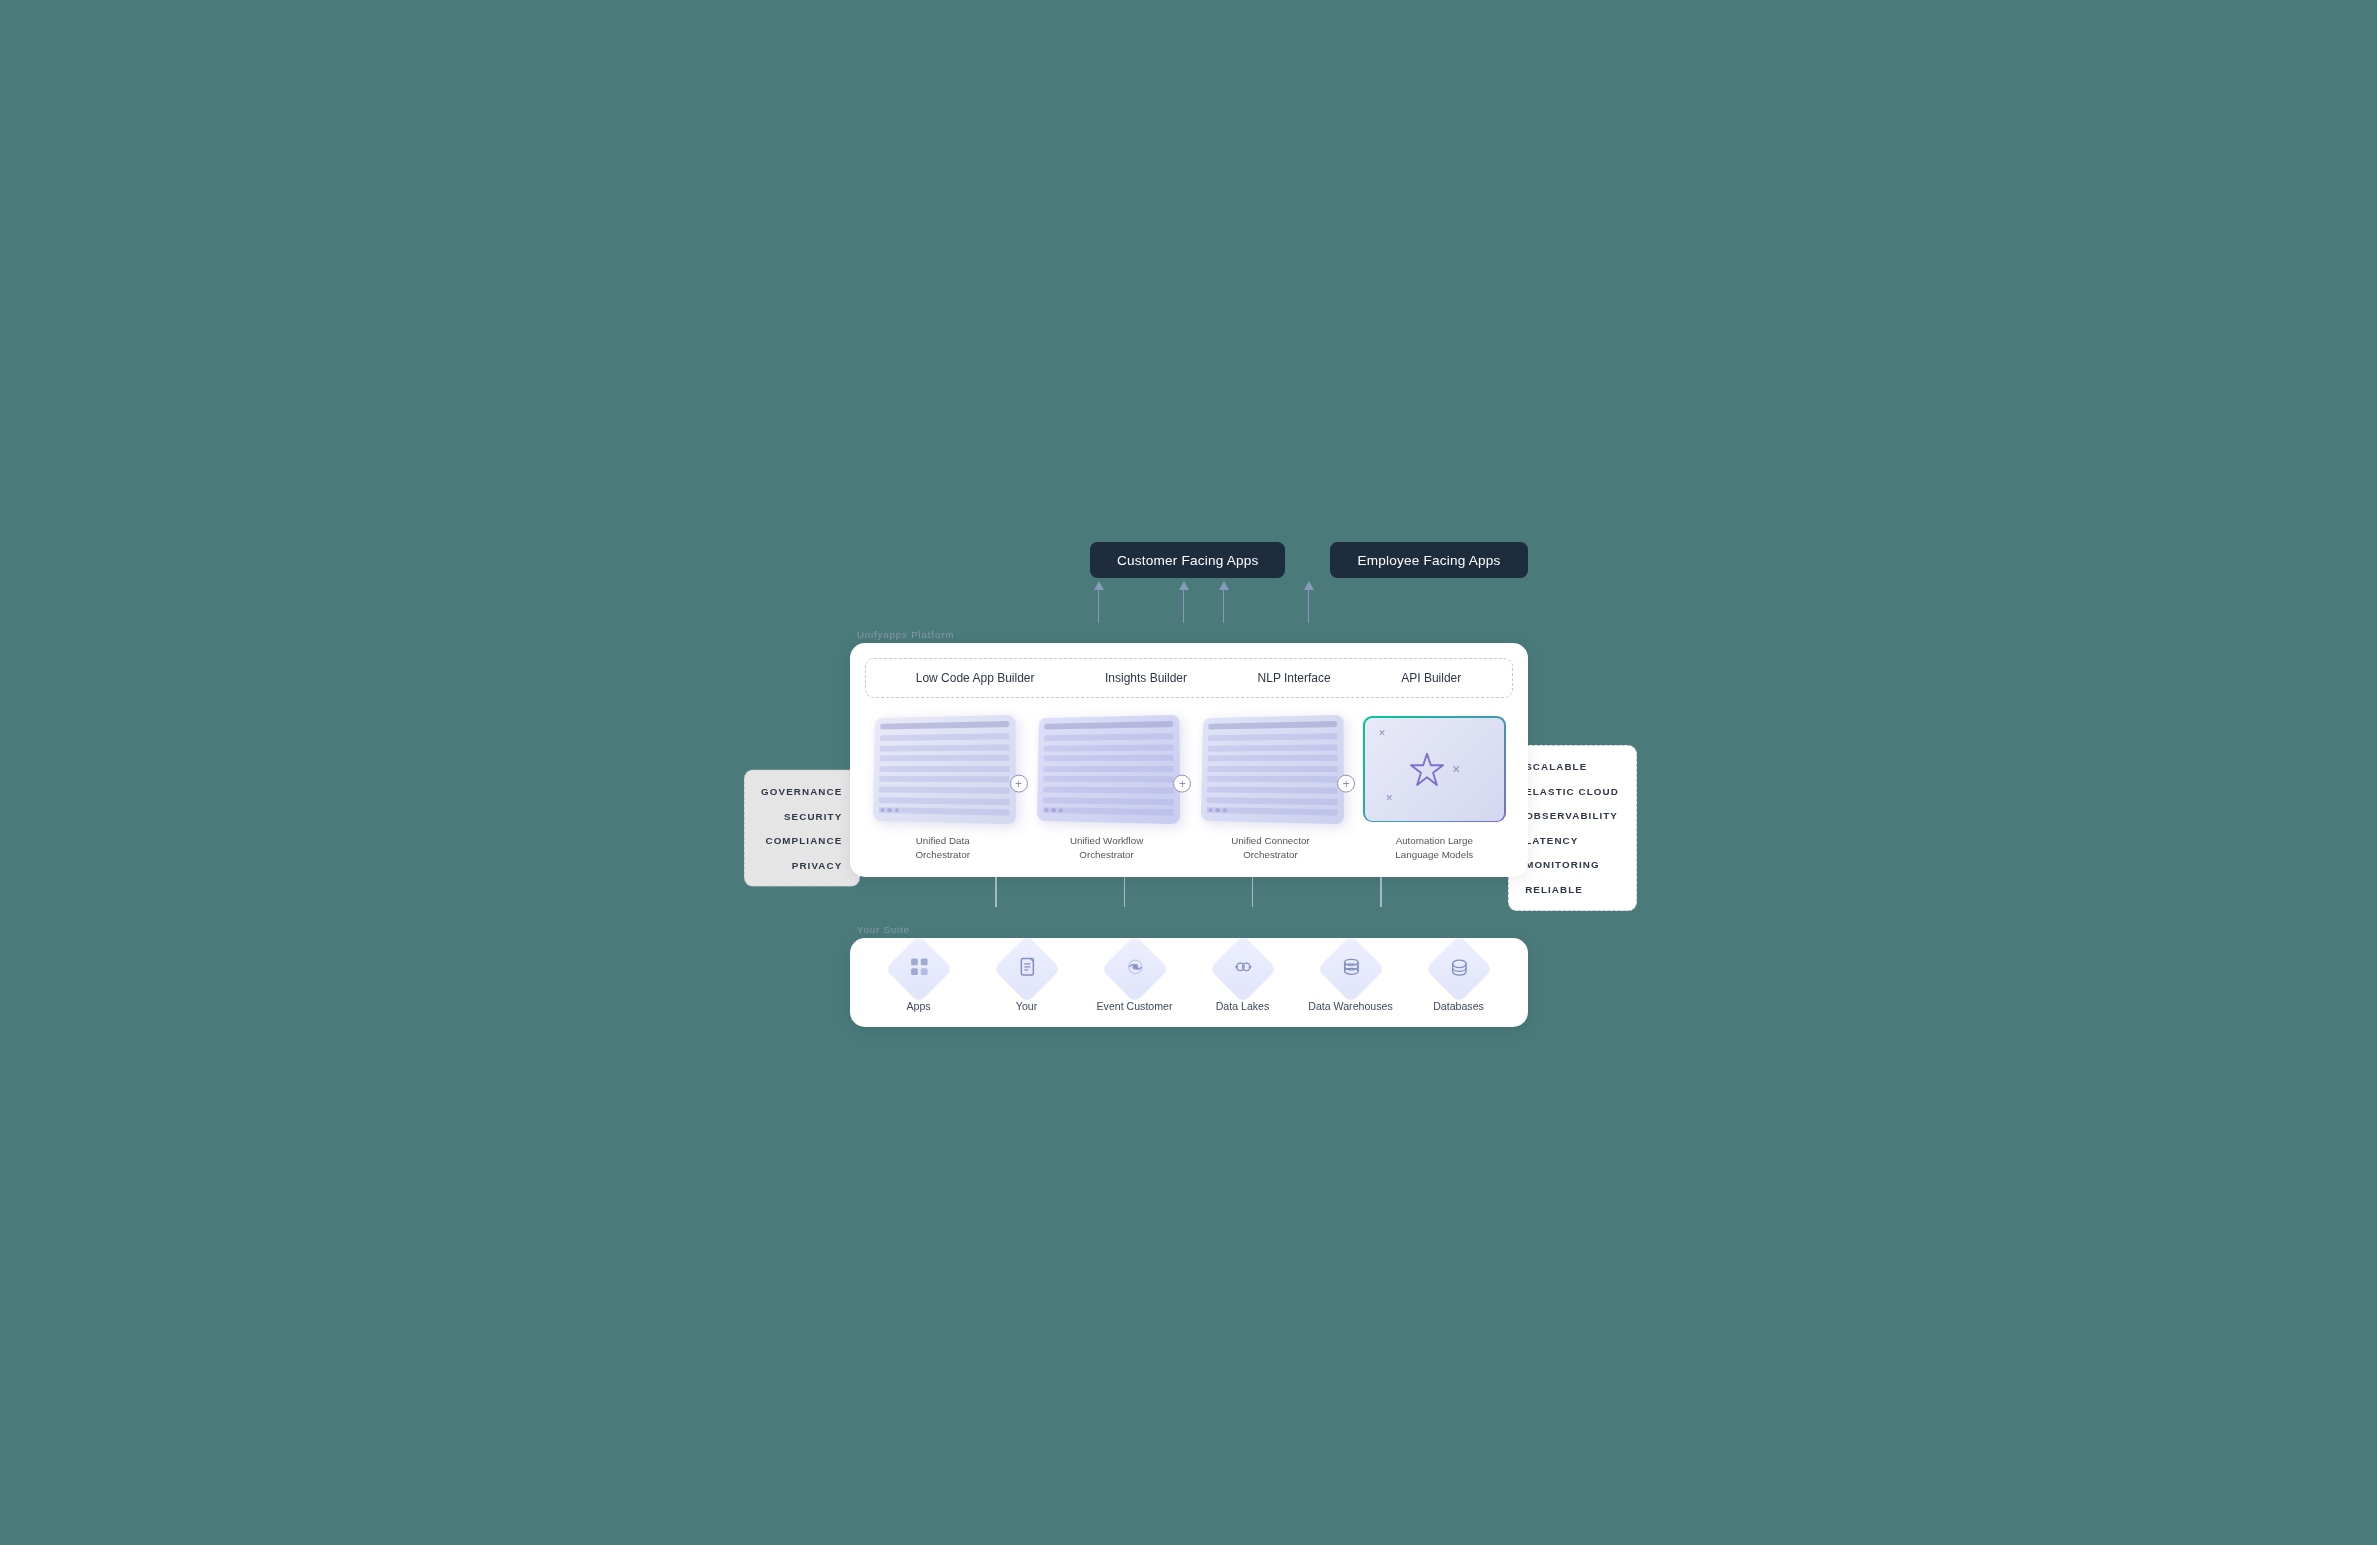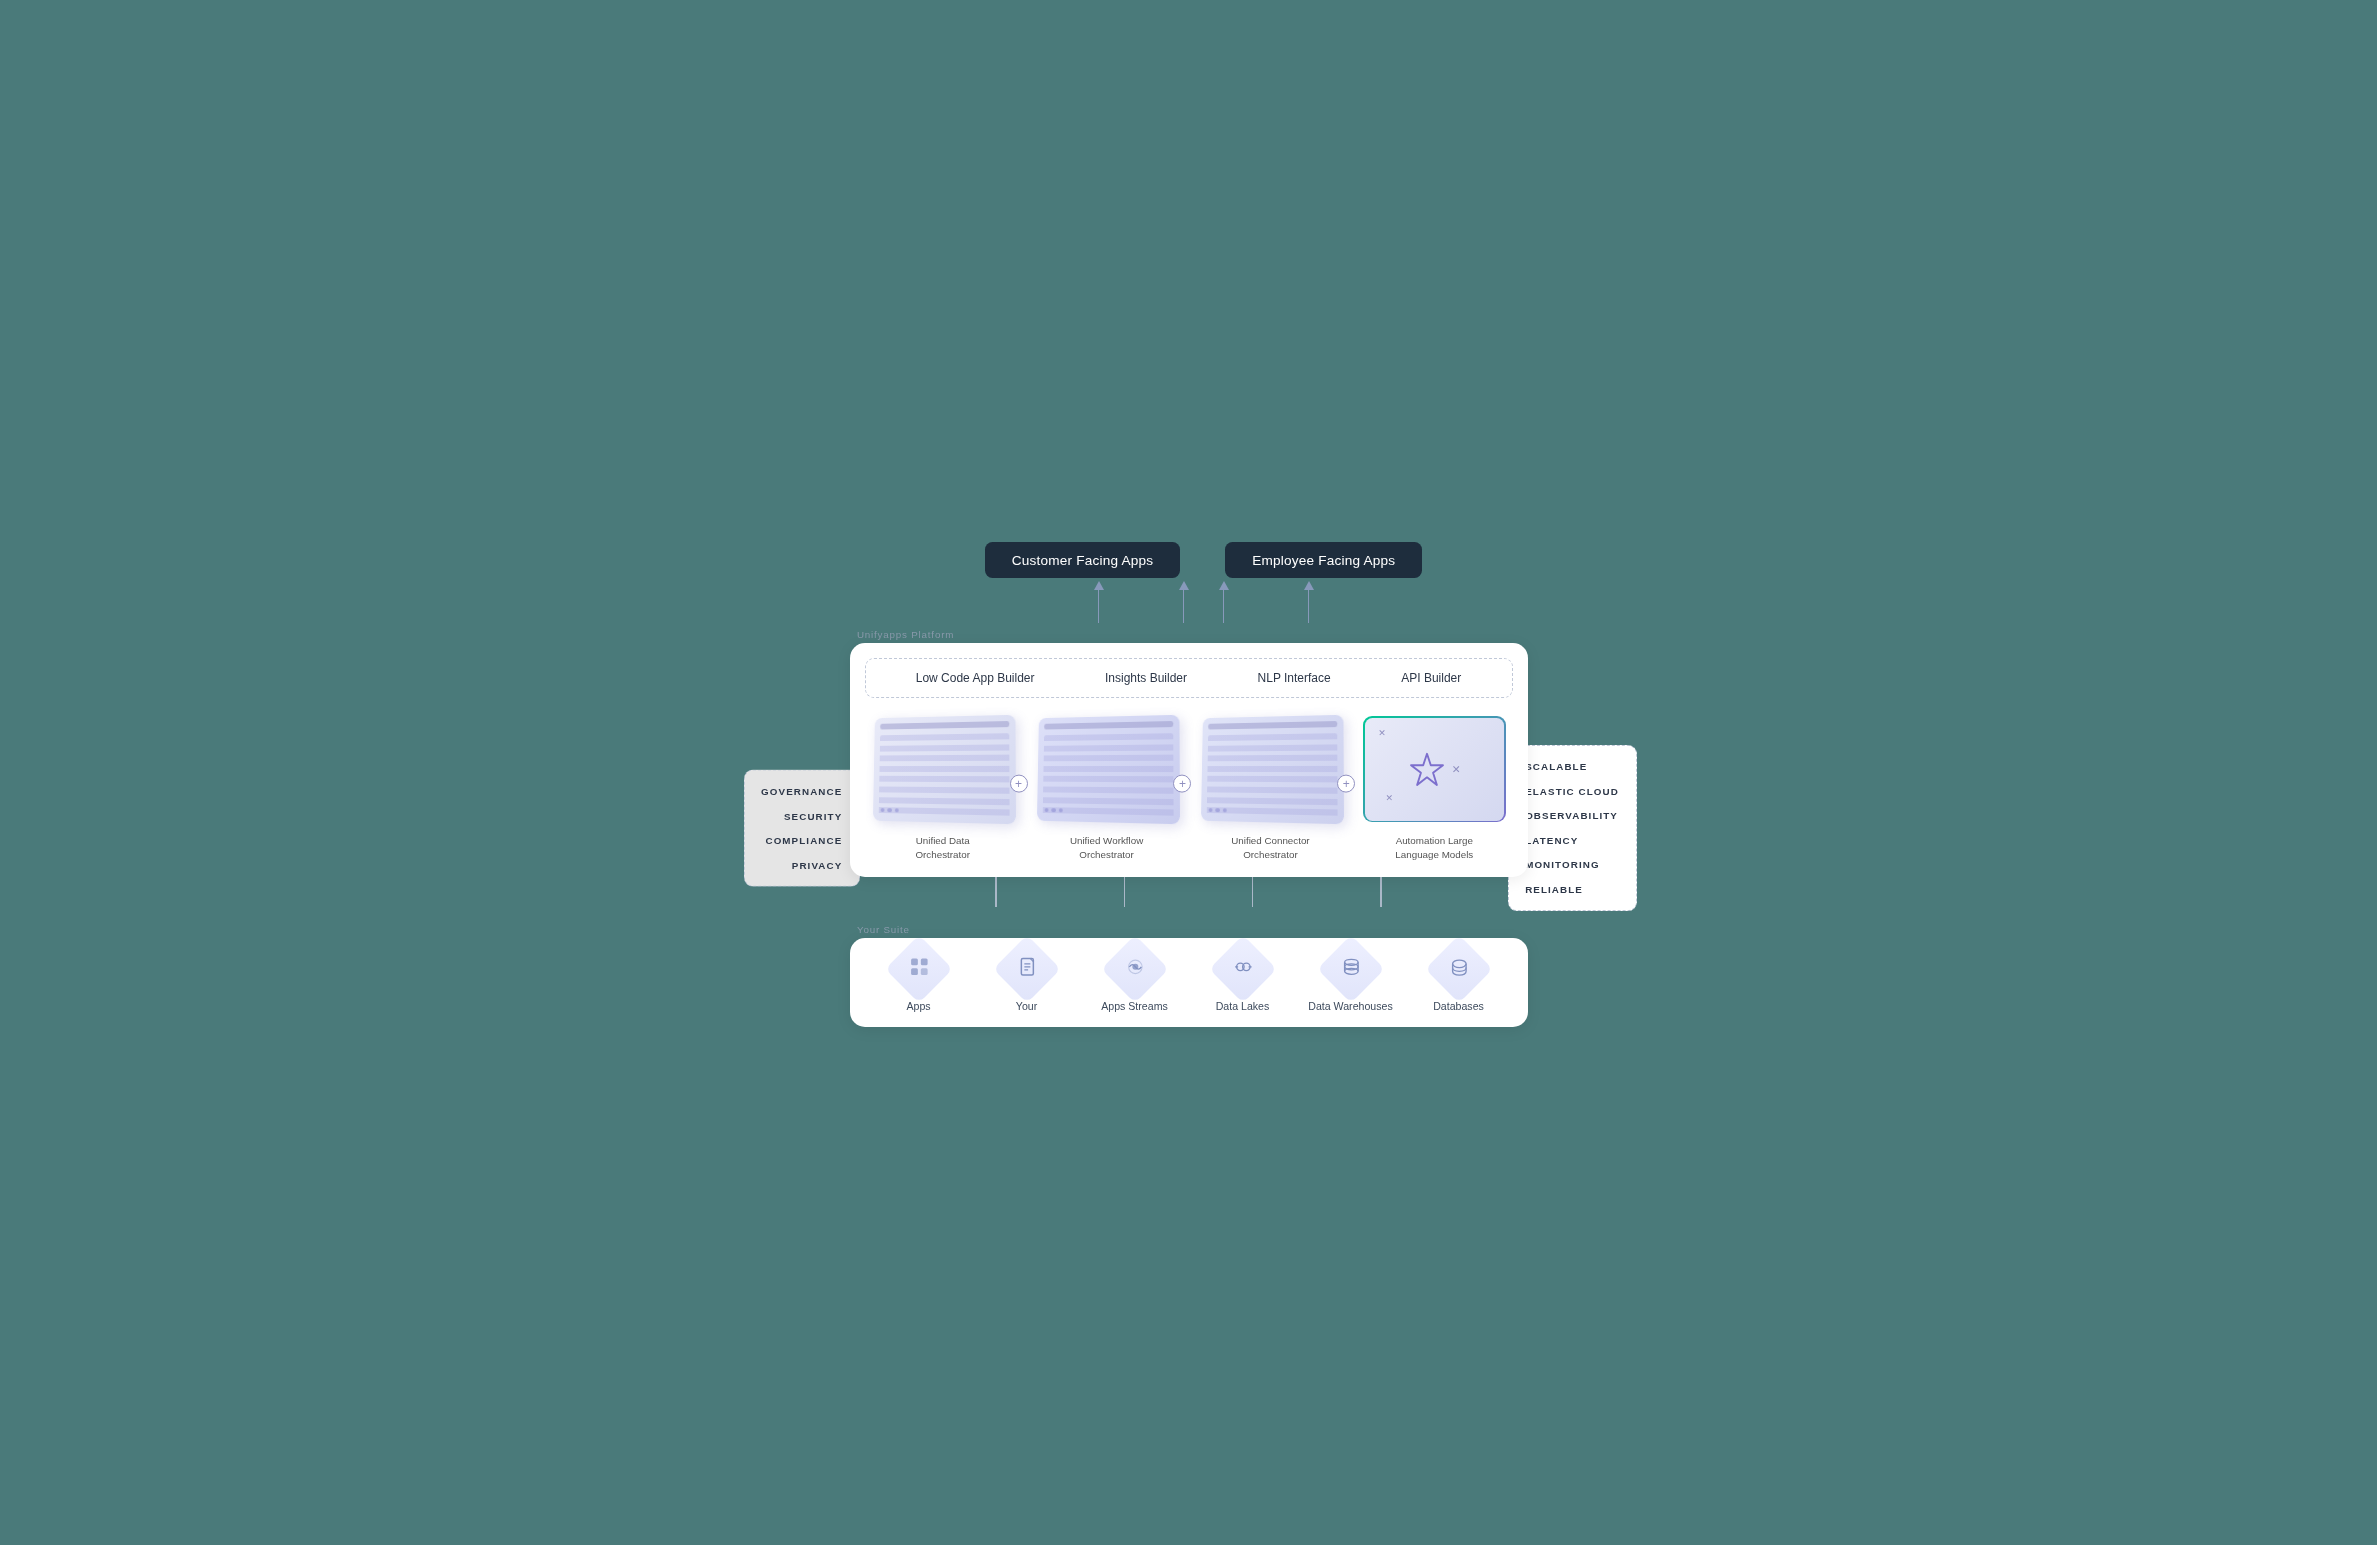--- a/index.html
+++ b/index.html
@@ -262,21 +262,21 @@
       width: 1.5px;
       height: 30px;
       background: #aab8c8;
     }
   </style>
 </head>
 <body>
 
 <div class="diagram-wrapper">
 
-  <div style="display:flex; justify-content:center; gap:45px; margin-bottom:0; padding-left:30px;margin-top:24px;">
+  <div style="display:flex; justify-content:flex-end; gap:45px; margin-bottom:0; padding-left:30px;margin-top:24px;">
     <div class="top-label-box">Customer Facing Apps</div>
     <div class="top-label-box">Employee Facing Apps</div>
   </div>
 
   <div style="display:flex; justify-content:center; gap:15px; padding-left:30px; margin-top:3px; margin-bottom:0;">
 
     <div style="display:flex; gap:75px; margin-right:7.5px;">
       <div class="arrow-col">
         <div class="arrow-tip"></div>
         <div class="arrow-shaft" style="height:33px;"></div>
@@ -428,21 +428,21 @@
         <div class="suite-item">
           <div class="suite-icon-diamond">
             <div class="icon-inner">
               <svg width="21" height="21" viewBox="0 0 28 28" fill="none">
                 <circle cx="14" cy="14" r="4" fill="#8090c0" opacity="0.8"></circle>
                 <path d="M6 14 Q10 8 14 14 Q18 20 22 14" stroke="#8090c0" stroke-width="1.8" fill="none"></path>
                 <circle cx="14" cy="14" r="9" stroke="#8090c0" stroke-width="1.5" fill="none" opacity="0.4"></circle>
               </svg>
             </div>
           </div>
-          <div class="suite-label-text">Apps Streams</div>
+          <div class="suite-label-text">Event Customer</div>
         </div>
 
         <div class="suite-item">
           <div class="suite-icon-diamond">
             <div class="icon-inner">
               <svg width="21" height="21" viewBox="0 0 28 28" fill="none">
                 <circle cx="10" cy="14" r="5" fill="none" stroke="#8090c0" stroke-width="1.8"></circle>
                 <circle cx="18" cy="14" r="5" fill="none" stroke="#8090c0" stroke-width="1.8"></circle>
                 <line x1="3" y1="14" x2="7" y2="14" stroke="#8090c0" stroke-width="1.5"></line>
                 <line x1="21" y1="14" x2="25" y2="14" stroke="#8090c0" stroke-width="1.5"></line>

